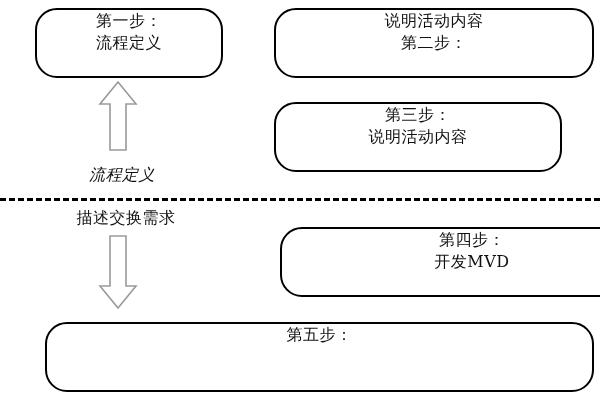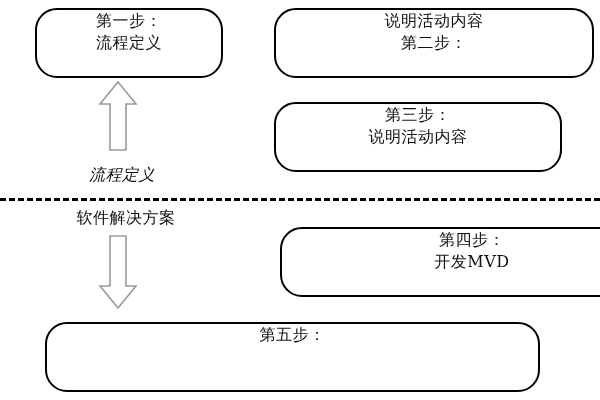--- a/index.html
+++ b/index.html
@@ -72,35 +72,35 @@
   <div class="step-box" style="left:274px; top:102px; width:288px; height:70px;">
     <div class="step-line">第三步：</div>
     <div class="step-line">说明活动内容</div>
   </div>
 
   <div class="step-box" style="left:280px; top:227px; width:384px; height:70px;">
     <div class="step-line">第四步：</div>
     <div class="step-line">开发MVD</div>
   </div>
 
-  <div class="step-box" style="left:45px; top:322px; width:495px; height:70px;">
+  <div class="step-box" style="left:45px; top:322px; width:549px; height:70px;">
     <div class="step-line">第五步：</div>
   </div>
 
   <div class="arrow-wrap" style="left:97px; top:80px;">
     <svg width="42" height="72" viewBox="0 0 42 72">
       <polygon points="21,2 39,24 29,24 29,70 13,70 13,24 3,24" fill="#ffffff" stroke="#9a9a9a" stroke-width="1.6" stroke-linejoin="miter"></polygon>
     </svg>
   </div>
 
   <div class="arrow-wrap" style="left:97px; top:234px;">
     <svg width="42" height="76" viewBox="0 0 42 76">
       <polygon points="13,2 29,2 29,52 39,52 21,74 3,52 13,52" fill="#ffffff" stroke="#9a9a9a" stroke-width="1.6" stroke-linejoin="miter"></polygon>
     </svg>
   </div>
 
   <div class="divider" style="top:198px;"></div>
 
   <div class="side-label" style="left:62px; top:165px; width:120px;font-style:italic;">流程定义</div>
 
-  <div class="side-label" style="left:46px; top:208px; width:160px;">软件解决方案</div>
+  <div class="side-label" style="left:46px; top:208px; width:160px;">描述交换需求</div>
 
 </div>
 
 </body></html>

